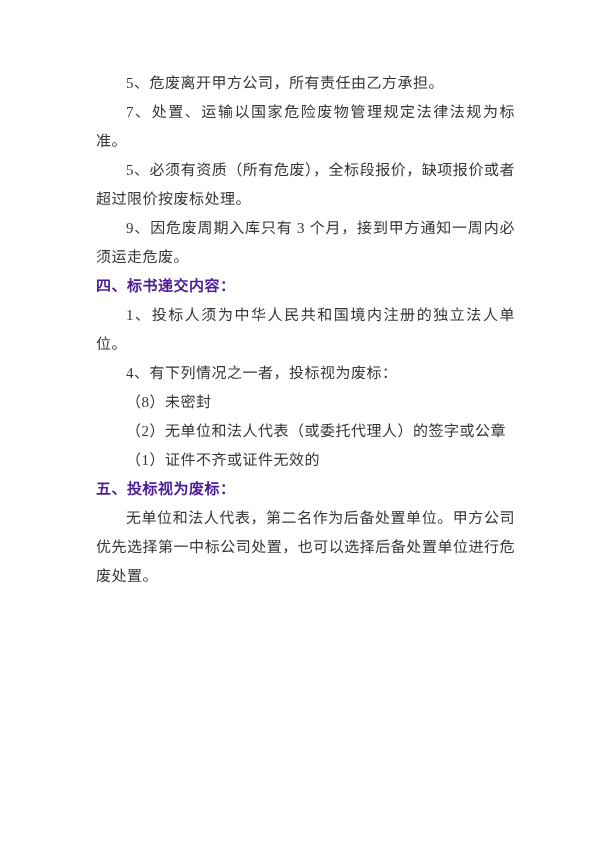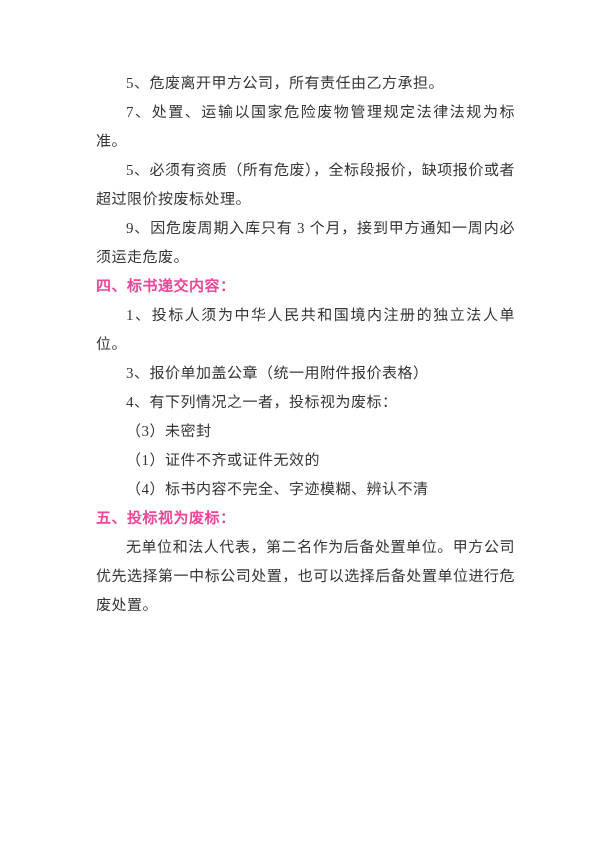--- a/index.html
+++ b/index.html
@@ -31,35 +31,34 @@
     color: #363636;
     text-align: justify;
     word-break: break-all;
   }
   p.para-body {
     text-indent: 2em;
   }
   p.para-heading {
     font-weight: 700;
     text-indent: 0;
-    color: #ec4899;
+    color: #4c1d95;
   }
 </style>
 </head>
 <body>
 
 <div class="page">
   <div class="doc-content" id="doc-content">
       <p class="para-body">5、危废离开甲方公司，所有责任由乙方承担。</p>
       <p class="para-body">7、处置、运输以国家危险废物管理规定法律法规为标准。</p>
       <p class="para-body">5、必须有资质（所有危废），全标段报价，缺项报价或者超过限价按废标处理。</p>
       <p class="para-body">9、因危废周期入库只有 3 个月，接到甲方通知一周内必须运走危废。</p>
       <p class="para-heading">四、标书递交内容：</p>
       <p class="para-body">1、投标人须为中华人民共和国境内注册的独立法人单位。</p>
-      <p class="para-body">3、报价单加盖公章（统一用附件报价表格）</p>
       <p class="para-body">4、有下列情况之一者，投标视为废标：</p>
-      <p class="para-body">（3）未密封</p>
+      <p class="para-body">（8）未密封</p>
+      <p class="para-body">（2）无单位和法人代表（或委托代理人）的签字或公章</p>
       <p class="para-body">（1）证件不齐或证件无效的</p>
-      <p class="para-body">（4）标书内容不完全、字迹模糊、辨认不清</p>
       <p class="para-heading">五、投标视为废标：</p>
       <p class="para-body">无单位和法人代表，第二名作为后备处置单位。甲方公司优先选择第一中标公司处置，也可以选择后备处置单位进行危废处置。</p>
     </div>
 </div>
 
 </body></html>

